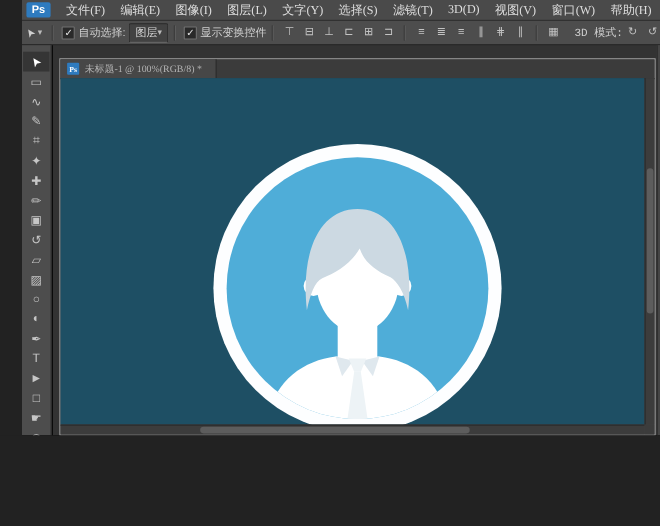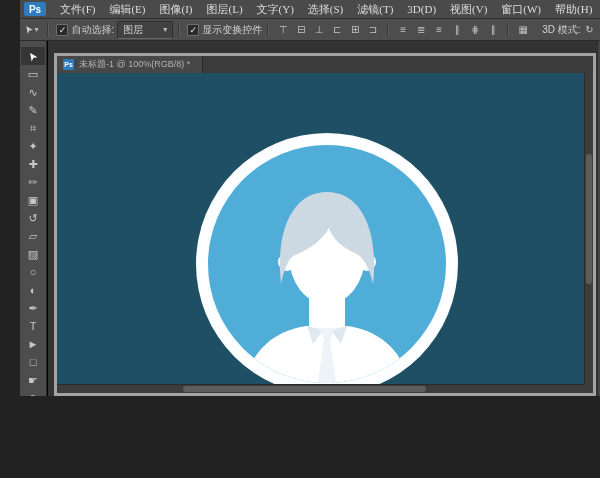--- a/index.html
+++ b/index.html
@@ -10,36 +10,36 @@
   .pslogo{width:22px;height:14px;background:#2e7bbf;color:#fff;font-weight:bold;font-size:10px;display:flex;align-items:center;justify-content:center;margin:0 7px 0 4px;border-radius:2px;}
   .menu-item{padding:1px 7px;white-space:nowrap;cursor:default;font-family:Liberation Serif, serif;}
 
   
   .optionsbar{position:absolute;left:0;top:19px;right:0;height:21px;background:#4d4d4d;border-bottom:1px solid #2a2a2a;display:flex;align-items:center;font-size:10px;color:#cfcfcf;white-space:nowrap;overflow:hidden;}
   .sep{width:1px;height:14px;background:#3a3a3a;border-right:1px solid #5c5c5c;margin:0 5px;flex:0 0 auto;}
   .preset{display:flex;align-items:center;gap:2px;padding:0 4px;}
   .rot{display:inline-block;transform:rotate(-125deg);}
   .caret{font-size:8px;color:#bbb;}
   .checkbox{width:10px;height:10px;background:#2a2a2a;border:1px solid #707070;border-radius:1px;font-size:9px;line-height:10px;text-align:center;color:#e8e8e8;margin:0 3px 0 2px;flex:0 0 auto;}
-  .dropdown{display:flex;align-items:center;gap:20px;background:#424242;border:1px solid #2e2e2e;border-bottom-color:#666;border-radius:2px;padding:1px 5px;margin-left:3px;color:#d8d8d8;}
+  .dropdown{display:flex;align-items:center;gap:0;background:#424242;border:1px solid #2e2e2e;border-bottom-color:#666;border-radius:2px;padding:1px 5px;margin-left:3px;color:#d8d8d8;}
   .obicon{display:inline-block;min-width:14px;text-align:center;color:#c3c3c3;font-size:10px;padding:1px 1px;margin:0 1px;}
-  .mode3d-label{margin-left:10px;color:#cfcfcf;}
+  .mode3d-label{margin-left:10px;color:#cfcfcf;font-family:Liberation Mono, monospace;}
 
   
   .toolbar{position:absolute;left:0;top:41px;width:27px;bottom:0;background:#4d4d4d;border-right:1px solid #2a2a2a;display:flex;flex-direction:column;align-items:center;padding-top:6px;box-sizing:border-box;}
   .tool{width:24px;height:18px;display:flex;align-items:center;justify-content:center;color:#c6c6c6;font-size:11px;flex:0 0 auto;}
   .tool.active{background:#353535;color:#fff;}
   .swatches{position:relative;width:22px;height:22px;margin-top:5px;flex:0 0 auto;}
   .swatch-fg{position:absolute;left:0;top:0;width:13px;height:13px;border:1px solid #d9d9d9;z-index:2;}
   .swatch-bg{position:absolute;right:0;bottom:0;width:13px;height:13px;border:1px solid #8a8a8a;background:#fff;z-index:1;}
 
   
   .workspace{position:absolute;left:28px;top:41px;right:0;bottom:0;background:#333;}
   .rightdock{position:absolute;right:0;top:41px;width:22px;bottom:0;background:#454545;border-left:1px solid #2c2c2c;}
-  .docwin{position:absolute;left:6px;top:12px;right:24px;bottom:0;background:#454545;border:3px solid #a3a3a3;box-sizing:border-box;}
+  .docwin{position:absolute;left:6px;top:12px;right:24px;bottom:0;background:#454545;border:1px solid #a3a3a3;box-sizing:border-box;font-family:Liberation Serif, serif;}
   .tabbar{position:absolute;left:0;top:0;right:0;height:17px;background:#3b3b3b;border-bottom:1px solid #292929;display:flex;}
   .tab{display:flex;align-items:center;gap:5px;background:#474747;border-right:1px solid #292929;padding:0 12px 0 6px;font-size:9px;color:#b3b3b3;}
   .tabps{width:11px;height:11px;background:#2e7bbf;color:#fff;font-size:7px;font-weight:bold;display:flex;align-items:center;justify-content:center;border-radius:1px;}
   .canvas{position:absolute;left:0;top:17px;right:9px;bottom:9px;overflow:hidden;}
   .vscroll{position:absolute;right:0;top:17px;bottom:9px;width:9px;background:#3c3c3c;border-left:1px solid #2a2a2a;box-sizing:border-box;}
   .vthumb{position:absolute;left:1px;right:1px;top:26%;height:42%;background:#5d5d5d;border-radius:4px;}
   .hscroll{position:absolute;left:0;bottom:0;right:9px;height:9px;background:#3c3c3c;border-top:1px solid #2a2a2a;box-sizing:border-box;}
   .hthumb{position:absolute;top:1px;bottom:1px;left:24%;width:46%;background:#5d5d5d;border-radius:4px;}
   .corner{position:absolute;right:0;bottom:0;width:9px;height:9px;background:#3c3c3c;}
 

